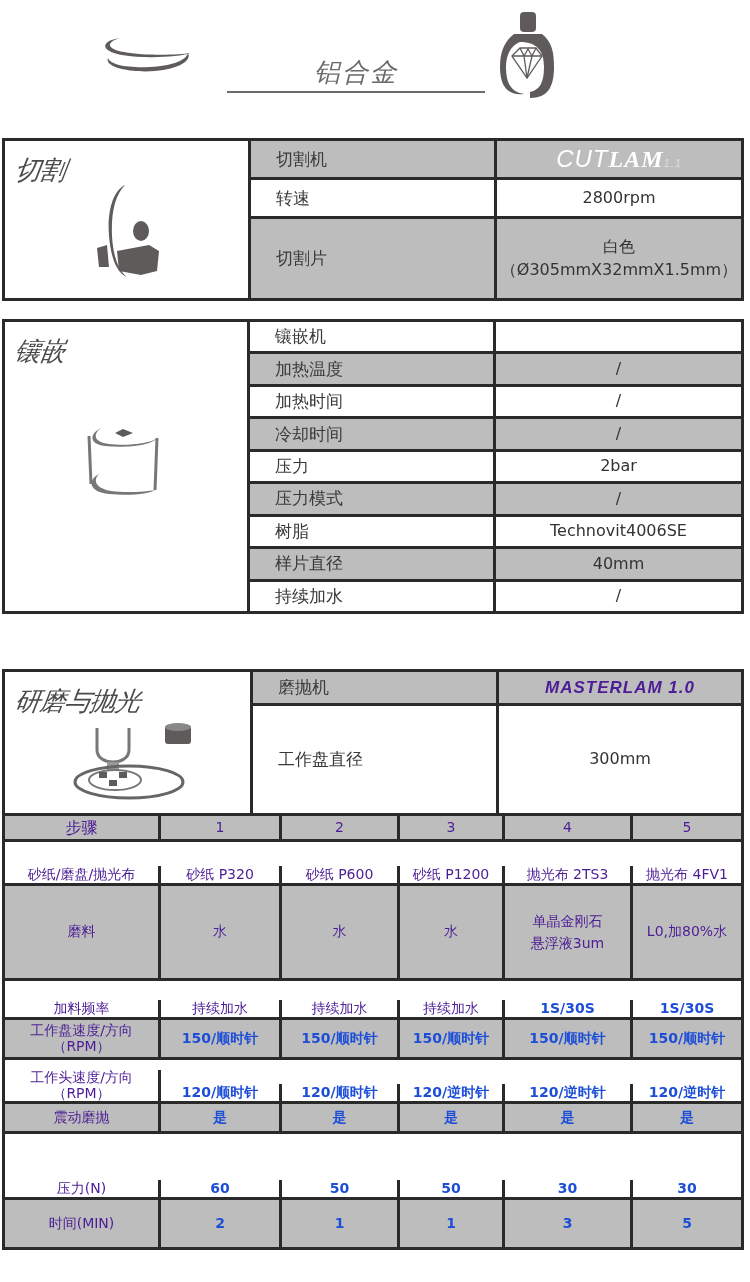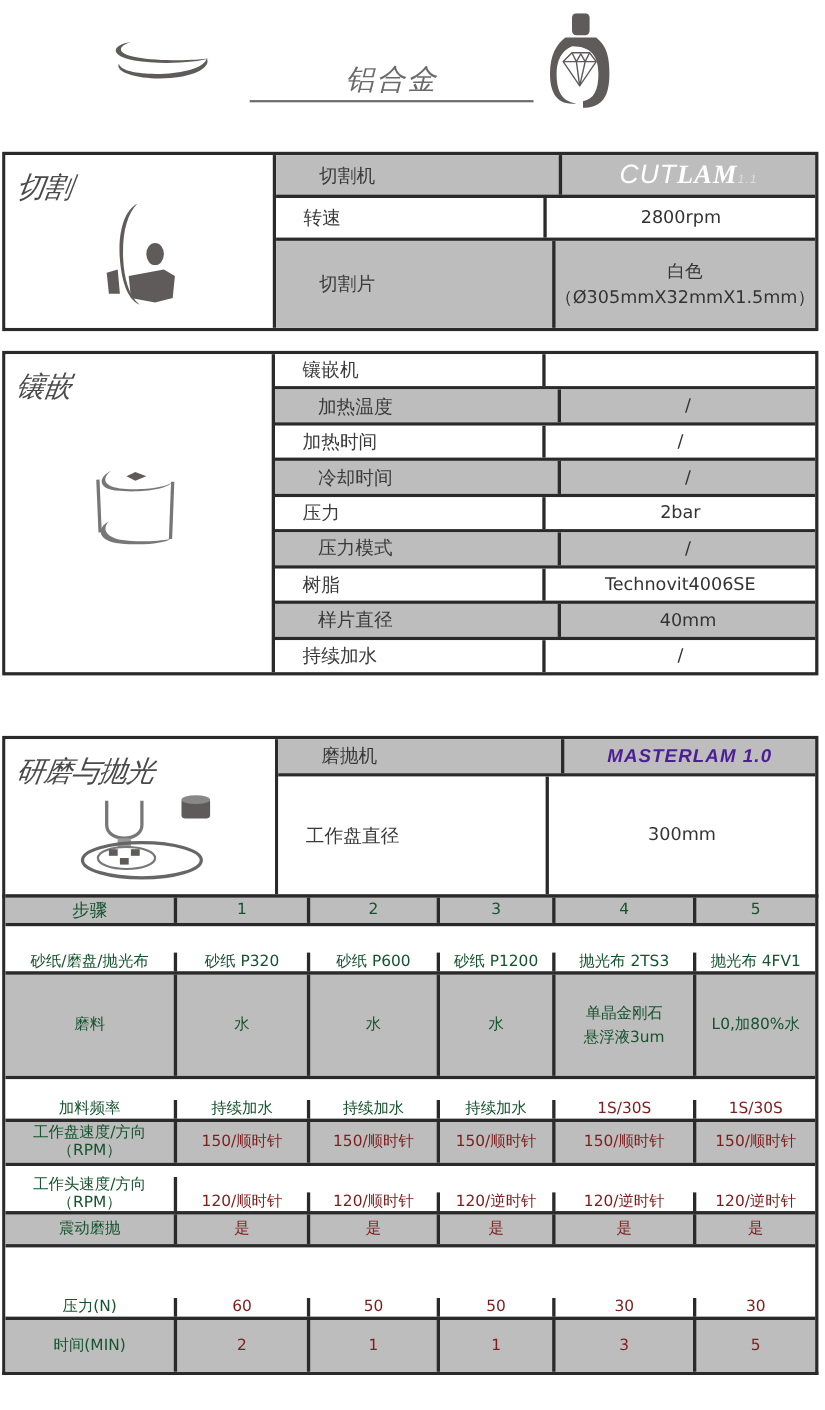--- a/index.html
+++ b/index.html
@@ -12,45 +12,45 @@
   .hdr-line { position: absolute; left: 227px; top: 91px; width: 258px; height: 2px; background: #6b6b6b; }
   .hdr-bottle { position: absolute; left: 500px; top: 12px; width: 56px; height: 88px; }
 
   
   .block { position: absolute; left: 2px; width: 742px; border: 3px solid #2a2a2a; background: #fff; }
   .left-cell { position: absolute; left: 0; top: 0; bottom: 0; border-right: 3px solid #2a2a2a; background: #fff; }
   .sec-title { position: absolute; left: 10px; top: 12px; font-size: 26px; font-style: italic; color: #4a4a4a; transform: skewX(-8deg); letter-spacing: -1px; }
   .param-table { position: absolute; top: 0; right: 0; bottom: 0; display: flex; flex-direction: column; }
   .prow { display: flex; border-bottom: 3px solid #2a2a2a; }
   .prow:last-child { border-bottom: none; }
-  .prow.gray { background: #bdbdbd; padding-left: 14px; }
+  .prow.gray { background: #bdbdbd; }
   .prow.white { background: #ffffff; }
   .pkey { width: 246px; padding-left: 25px; display: flex; align-items: center; font-size: 17px; color: #3a3a3a; border-right: 3px solid #2a2a2a; }
   .pval { flex: 1; display: flex; flex-direction: column; align-items: center; justify-content: center; font-size: 16px; color: #333; text-align: center; line-height: 1.4; }
 
   .brand-cutlam { font-family: "Liberation Sans", sans-serif; font-size: 24px; color: #ffffff; font-style: italic; letter-spacing: 1px; }
   .brand-cutlam b { font-weight: 900; font-family: Liberation Serif, serif; }
   .brand-cutlam small { font-size: 11px; color: #ddd; }
   .brand-technomat { font-family: "DejaVu Sans", sans-serif; font-weight: bold; font-size: 16px; letter-spacing: 2px; color: #555; }
   .brand-masterlam { font-family: "Liberation Sans", sans-serif; font-weight: bold; font-style: italic; font-size: 17px; color: #4c1d95; letter-spacing: 1px; }
 
   
   .steps { position: absolute; left: 2px; top: 813px; width: 742px; border: 3px solid #2a2a2a; border-top: none; }
   .srow { display: flex; border-top: 3px solid #2a2a2a; }
   .srow.gray { background: #bdbdbd; }
   .srow.white { background: #ffffff; align-items: flex-end; }
-  .scell { display: flex; align-items: center; justify-content: center; text-align: center; font-size: 14px; color: #14532d; border-right: 3px solid #2a2a2a; line-height: 1.25; }
+  .scell { display: flex; align-items: center; justify-content: center; text-align: center; font-size: 14px; color: #4c1d95; border-right: 3px solid #2a2a2a; line-height: 1.25; }
   .scell:last-child { border-right: none; }
   .c0 { width: 156px; }
   .c1 { width: 121px; }
   .c2 { width: 118px; }
   .c3 { width: 105px; }
   .c4 { width: 128px; }
   .c5 { flex: 1; }
-  .scell.light { color: #7f1d1d; }
+  .scell.light { color: #1d4ed8; font-weight: bold; }
 </style>
 </head>
 <body>
 
 <svg class="hdr-disc" viewBox="0 0 92 40">
   <path d="M20 3 C0 6, 0 16, 22 20 C45 24, 80 22, 90 18 C80 20, 45 21, 24 17 C6 14, 6 7, 20 3 Z" fill="#5f5b5b"></path>
   <path d="M8 23 C4 32, 30 38, 55 36 C78 34, 92 26, 88 18 C86 26, 70 31, 50 32 C28 33, 10 30, 8 23 Z" fill="#5f5b5b"></path>
 </svg>
 <div class="hdr-title">铝合金</div>
 <div class="hdr-line"></div>

